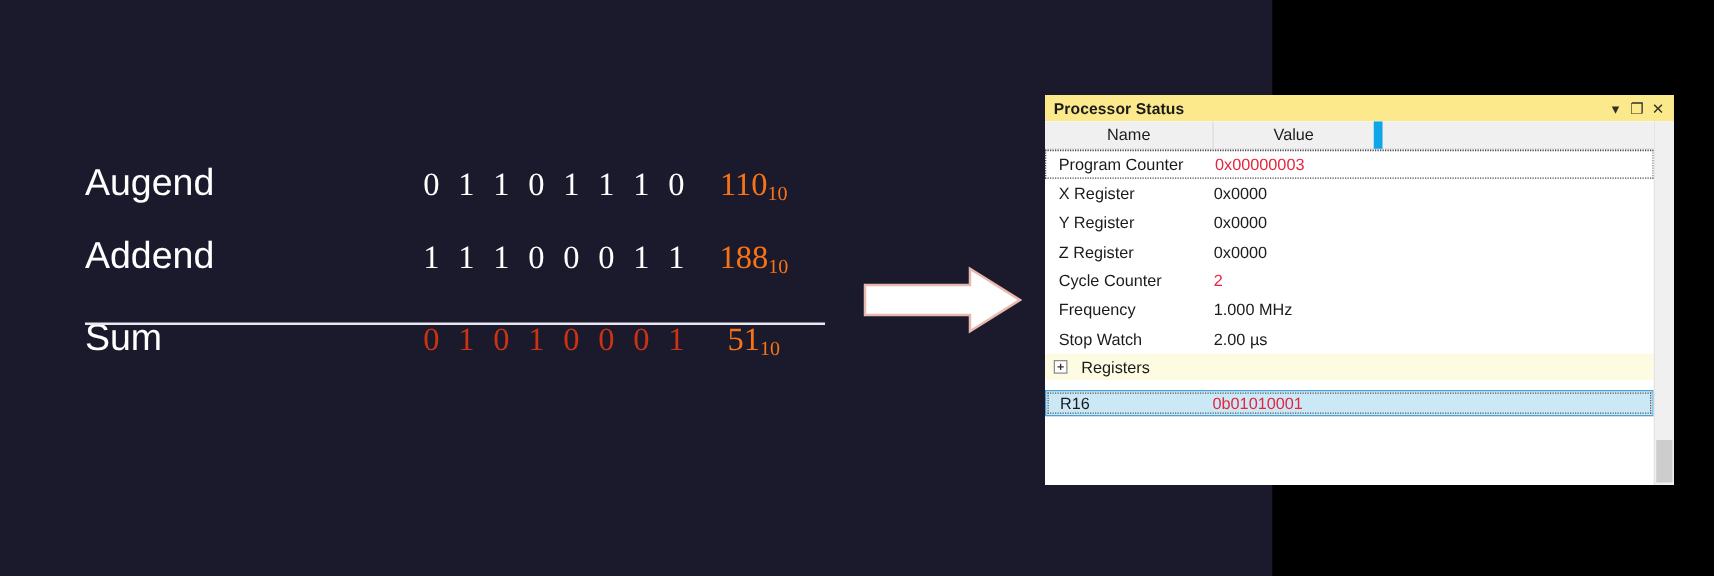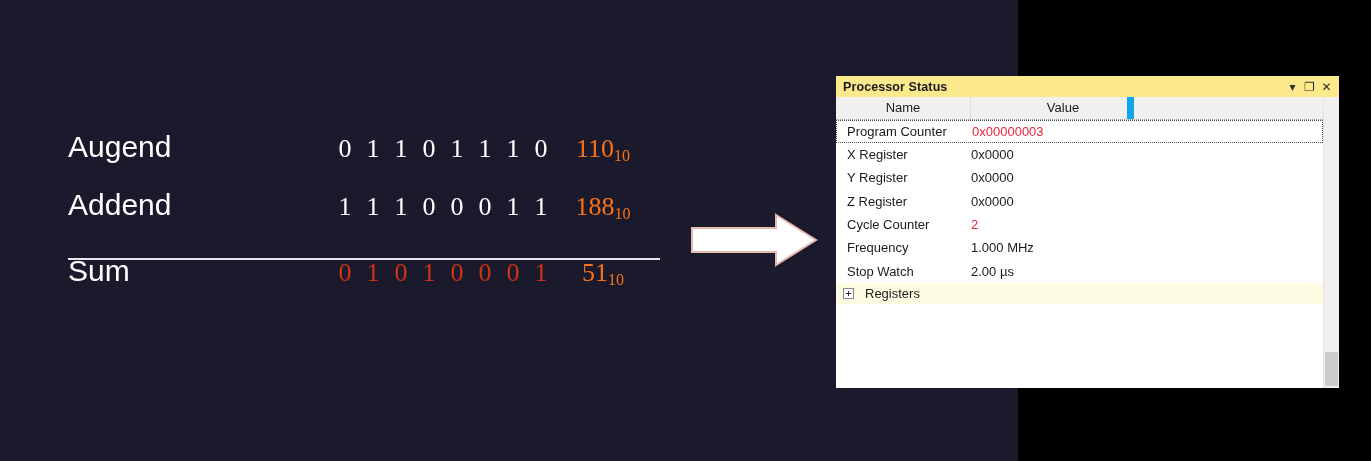--- a/index.html
+++ b/index.html
@@ -140,21 +140,20 @@
     overflow: hidden;
   }
   #ps-header {
     display: flex;
     height: 22px;
     background: #f0f0f0;
     border-bottom: 1px dotted #9a9a9a;
     align-items: center;
     font-size: 13px;
     color: #1b1b1b;
-    gap: 28px;
   }
   .hdr-cell {
     text-align: center;
     box-sizing: border-box;
     height: 22px;
     line-height: 22px;
   }
   .hdr-name  { width: 135px; border-right: 1px solid #dcdcdc; }
   .hdr-value { width: 135px; border-right: 7px solid #0ea5e9; }
   .hdr-rest  { flex: 1; }
@@ -403,20 +402,24 @@
         <div class="rvalue">2.00 µs</div>
       </div>
 
       <div id="row-registers-group">
         <div id="registers-expander"></div>
         <div>Registers</div>
       </div>
 
       <div id="row-ghost"></div>
 
+      <div id="row-r16">
+        <div class="rname">R16</div>
+        <div class="rvalue">0b01010001</div>
+      </div>
 
     </div>
 
     <div id="ps-scrollbar">
       <div id="ps-scroll-thumb"></div>
     </div>
   </div>
 </div>
 
 </body></html>

